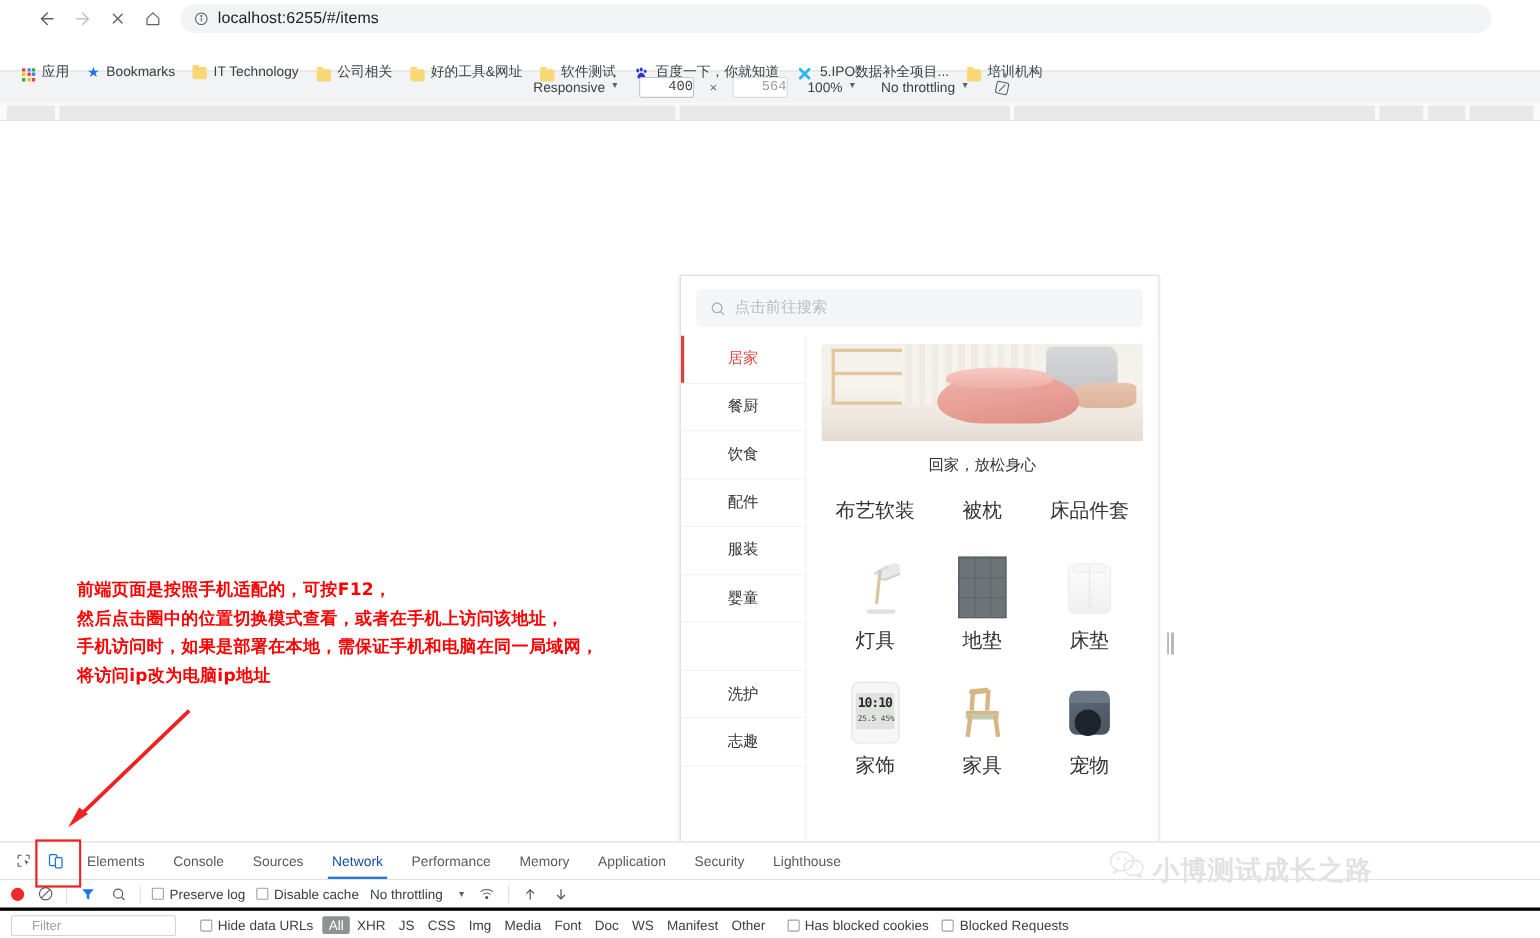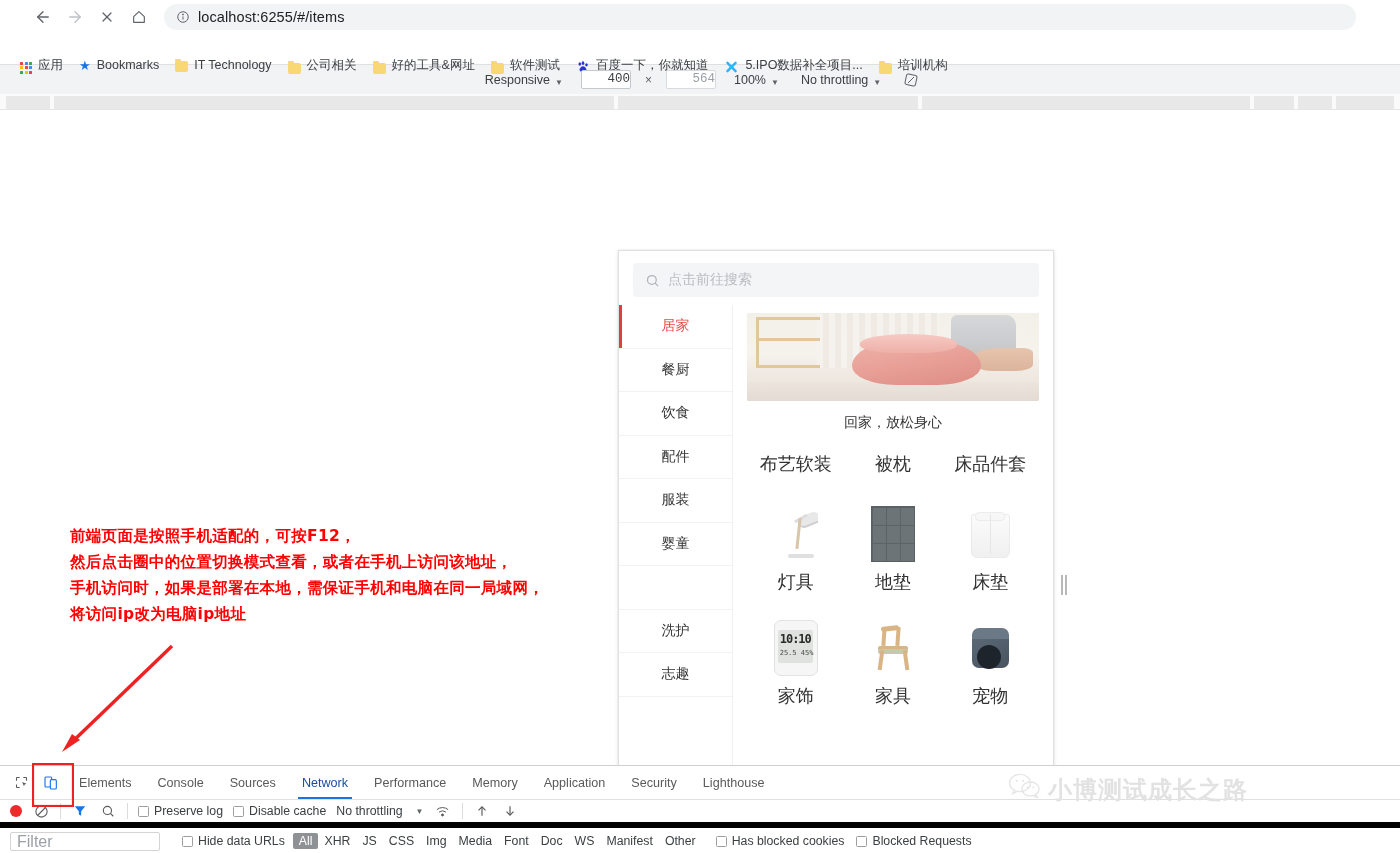--- a/index.html
+++ b/index.html
@@ -44,21 +44,21 @@
   .star-ic { color: #1a73e8; font-size: 13px; line-height: 1; }
   .baidu-ic { width: 14px; height: 14px; color:#2932e1; }
   .x-ic { width: 15px; height: 14px; }
 
   
   .device-toolbar {
     height: 30px; background: #f1f3f4; border-top: 1px solid #e0e0e0;
     display: flex; align-items: center; justify-content: center; gap: 14px;
     font-size: 12.5px; color: #3c4043;
   }
-  .dt-select { display: flex; align-items: flex-end; gap: 5px; padding: 2px 4px; }
+  .dt-select { display: flex; align-items: flex-start; gap: 5px; padding: 2px 4px; }
   .caret { font-size: 8px; color: #5f6368; }
   .dim-input {
     width: 50px; height: 19px; border: 1px solid #c6c9cc; background: #fff;
     text-align: right; font-size: 12.5px; color: #3c4043; line-height: 17px;
     border-radius: 2px;
     font-family: Liberation Mono, monospace;
   }
   .dim-input.placeholder { color: #9aa0a6; border-color: #d8dadd; }
   .dim-x { color: #5f6368; font-size: 12px; }
   .rotate-ic { color: #5f6368; display: flex; align-items: center; margin-left: 4px;}
@@ -222,35 +222,35 @@
   .dt-tab {
     padding: 0 13px; height: 33px; display: flex; align-items: center;
     font-size: 12.6px; color: #5a5a5a; position: relative;
   }
   .dt-tab.active { color: #174ea6; }
   .dt-tab.active::after {
     content:''; position:absolute; left:9px; right:9px; bottom:0; height:2px; background:#1a73e8;
   }
   .dt-toolbar {
     height: 28px; display: flex; align-items: center; gap: 10px; padding: 0 10px;
-    border-bottom: 6px solid #000000; font-size: 12.3px; color: #3c4043;
+    border-bottom: 3px solid #000000; font-size: 12.3px; color: #3c4043;
   }
   .rec-dot { width: 12px; height: 12px; border-radius: 50%; background: #ee2b2b; }
   .tb-ic { display: flex; align-items: center; justify-content: center; color: #5a5a5a; width: 18px; height: 18px;}
   .tb-ic.funnel { color: #1a73e8; }
   .sep { width: 1px; height: 16px; background: #dcdcdc; }
   .cbx { width: 11px; height: 11px; border: 1px solid #9e9e9e; border-radius: 1.5px; background: #fff; display:inline-block; vertical-align:-1px;}
   .tb-check { display: flex; align-items: center; gap: 5px; }
   .dt-filter {
     height: 26px; display: flex; align-items: center; gap: 0; padding: 0 10px;
     font-size: 12.3px; color: #3c4043; overflow: hidden;
   }
   .filter-box {
     width: 150px; height: 19px; border: 1px solid #d4d4d4; border-radius: 2px;
-    font-size: 16px; color: #9aa0a6; padding: 0 6px; line-height: 17px; background:#fff;
+    font-size: 12px; color: #9aa0a6; padding: 0 18px; line-height: 17px; background:#fff;
   }
   .ftype { padding: 0 6px; }
   .ftype.all { background: #8f9294; color: #fff; border-radius: 2px; padding: 1px 6px; }
   .filter-gap { width: 22px; }
 
   
   .watermark {
     position: absolute; left: 1008px; top: 772px; z-index: 40;
     display: flex; align-items: center; gap: 6px;
     color: #e2e2e2; font-size: 24px; font-weight: bold; letter-spacing: 1px;

